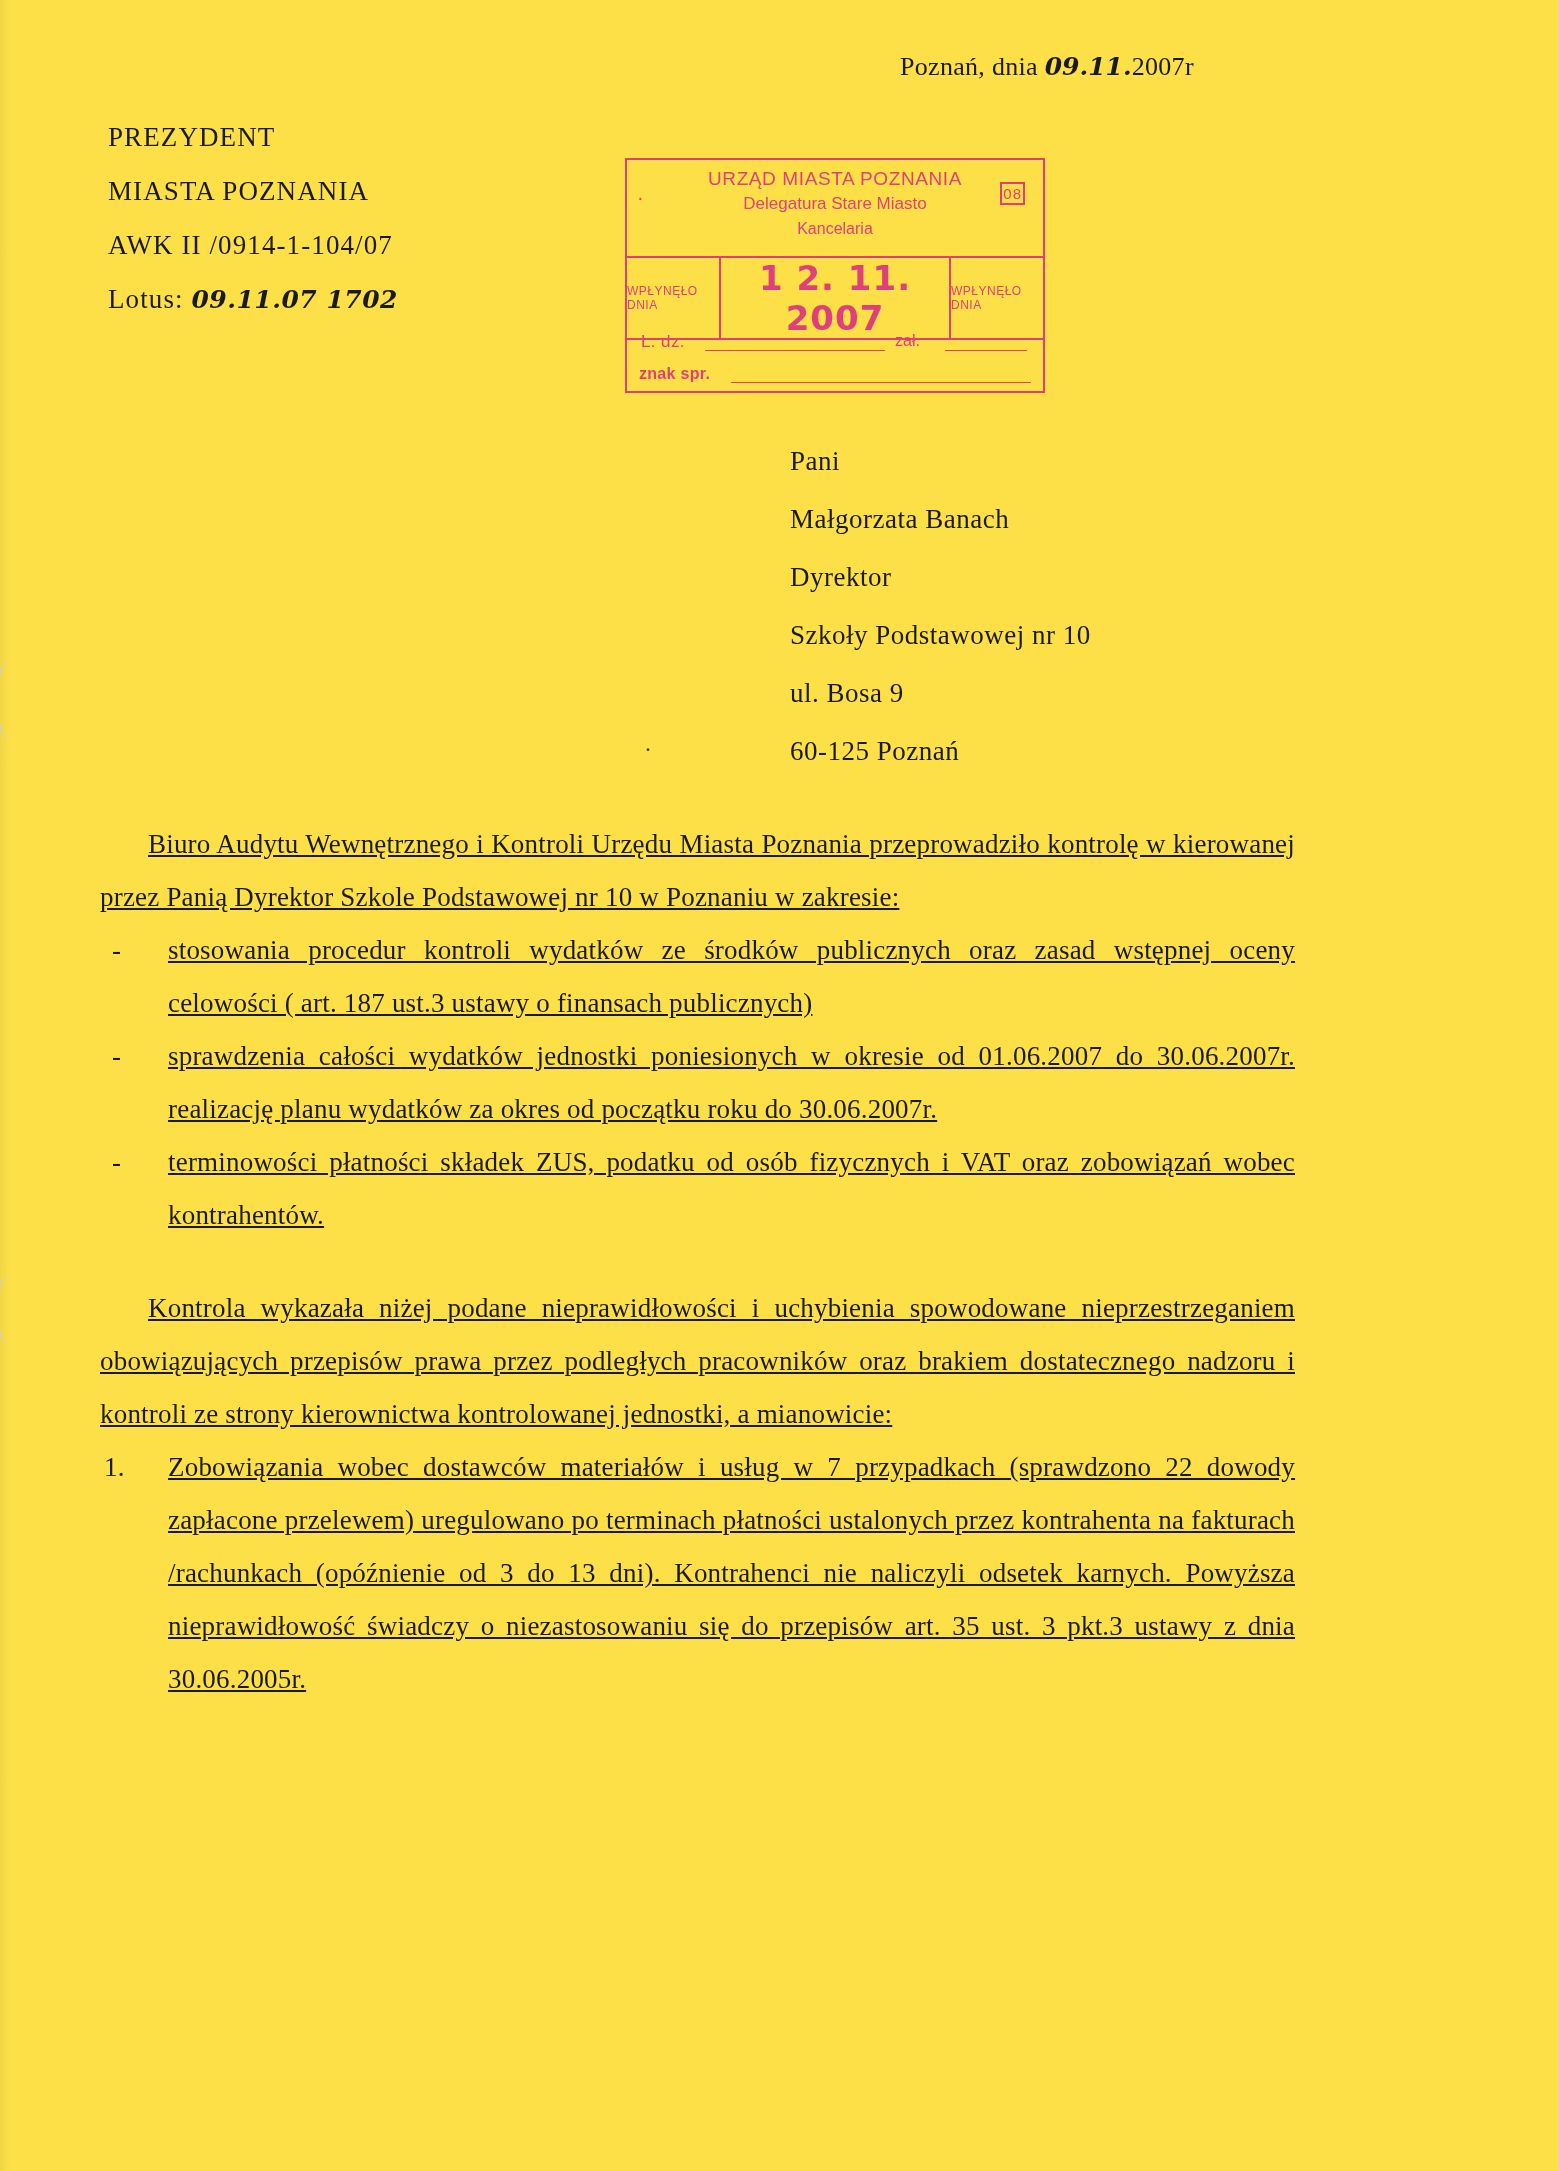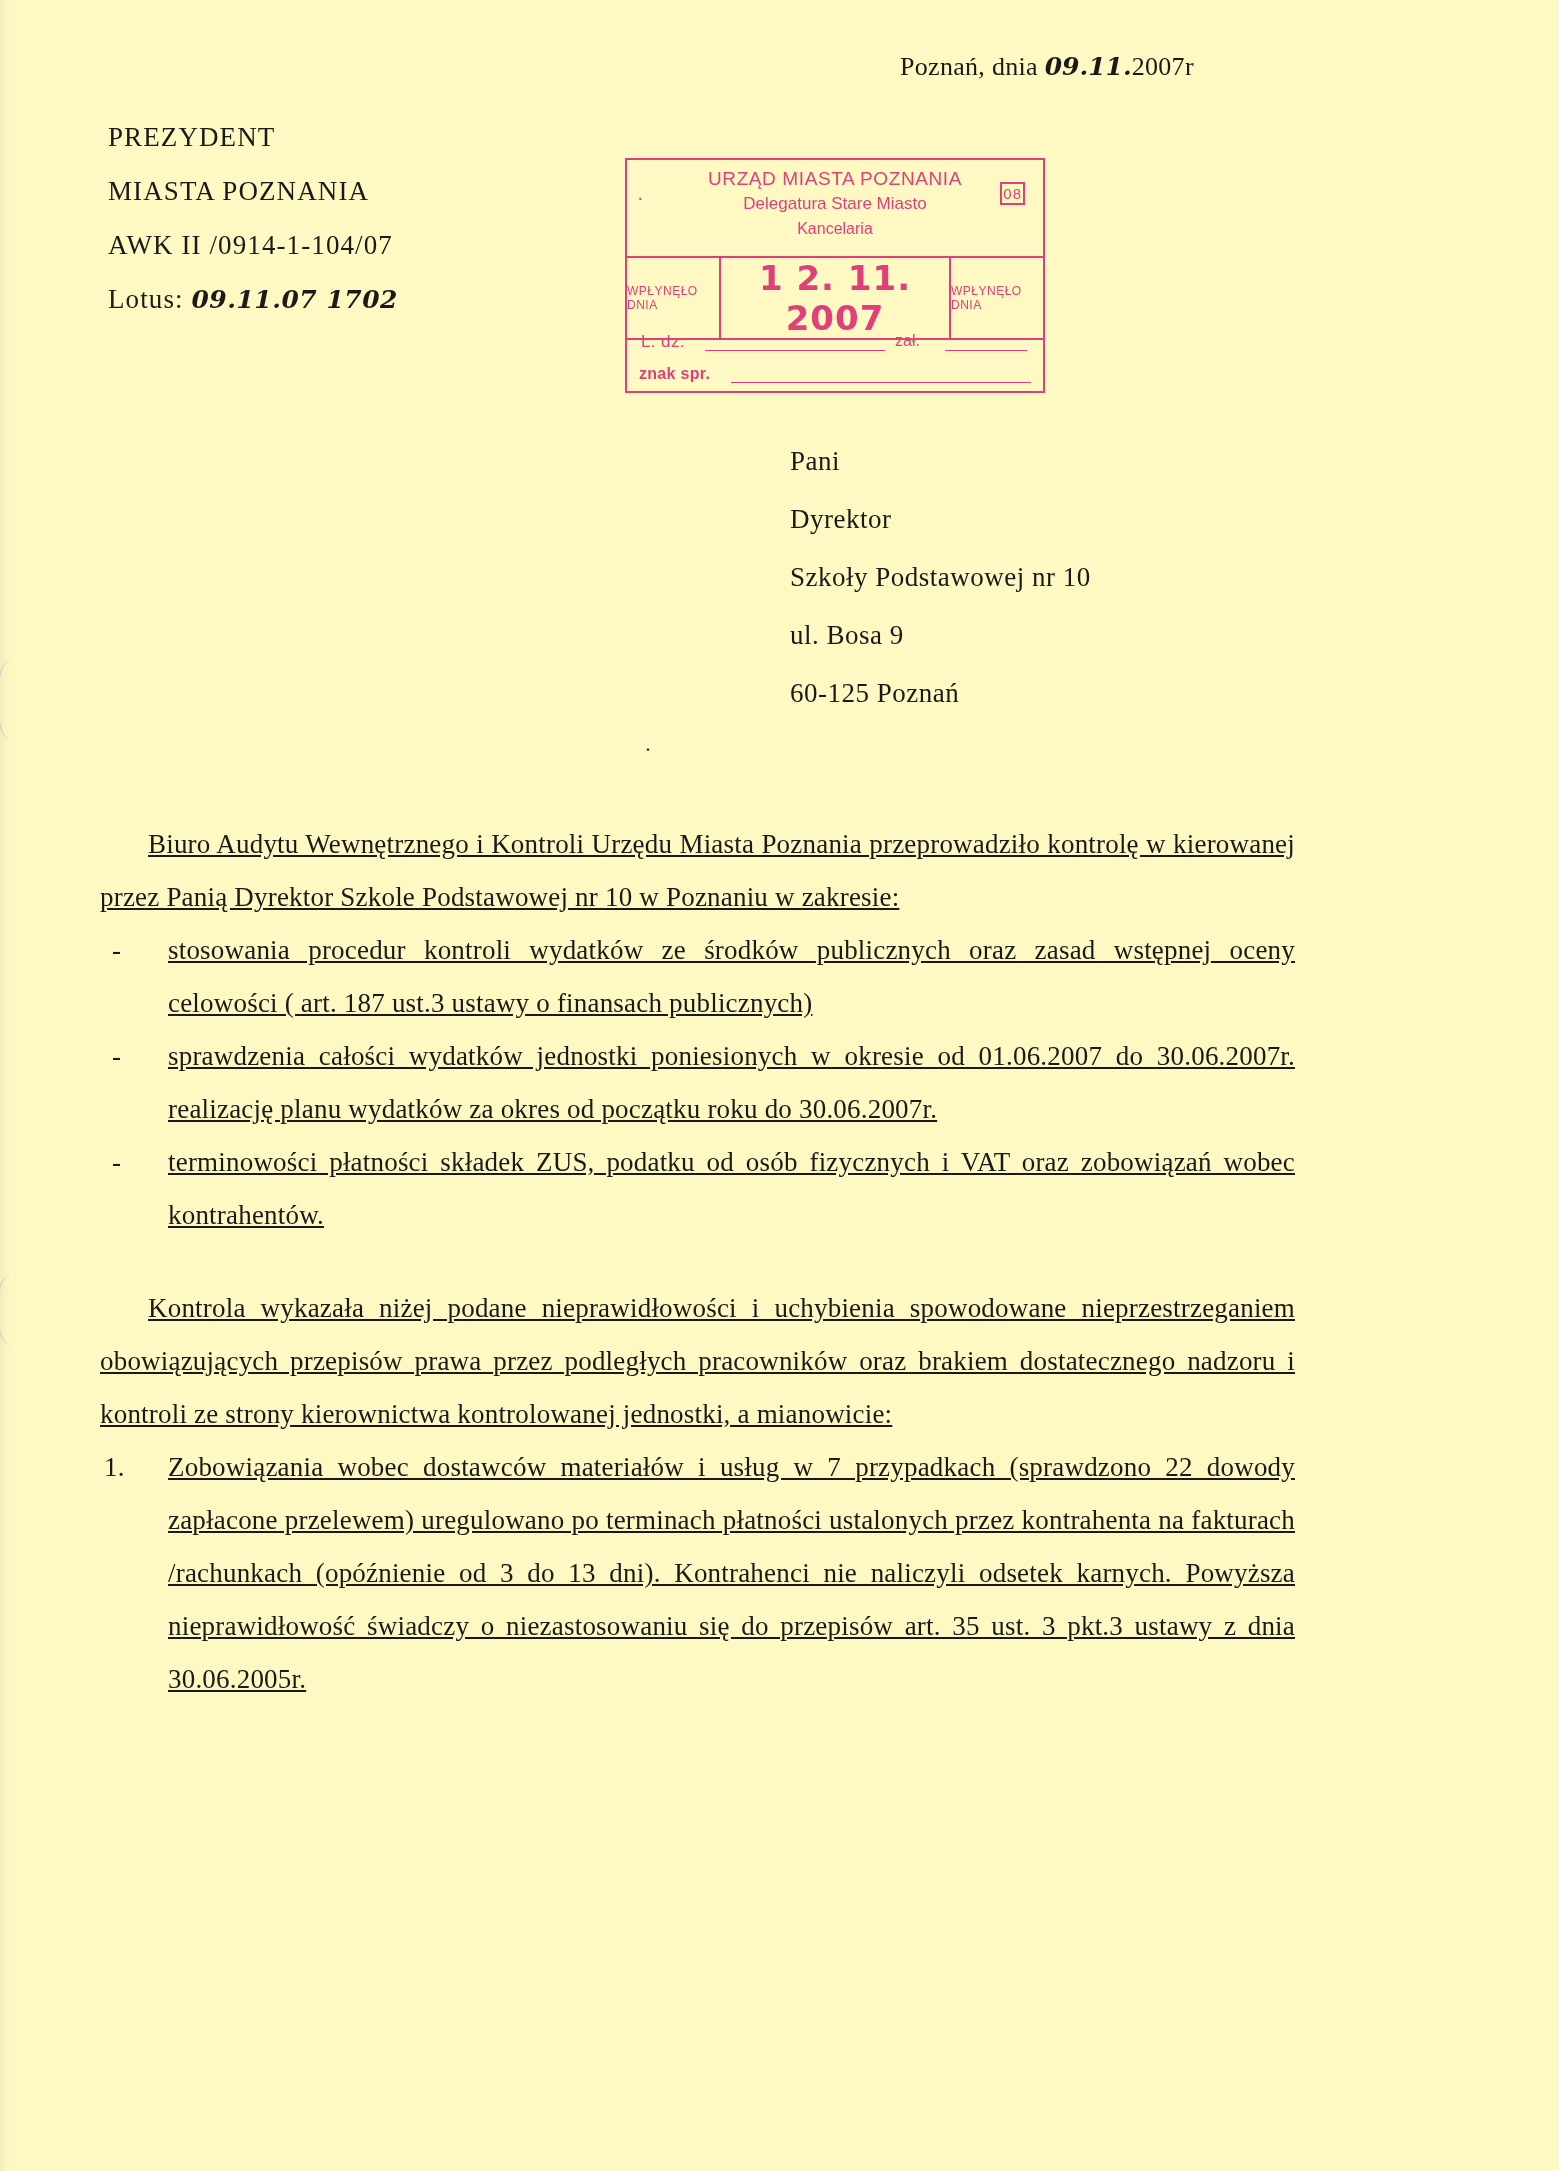--- a/index.html
+++ b/index.html
@@ -12,21 +12,21 @@
     height: 2171px;
     position: relative;
     font-family: "Liberation Serif", serif;
     color: #1a1a1a;
     overflow: hidden;
   }
 
   .page {
     position: absolute;
     inset: 0;
-    background: #fef9c3;
+    background: #fde047;
   }
 
   
   .date-line {
     position: absolute;
     top: 52px;
     left: 900px;
     font-size: 26px;
     letter-spacing: 0.3px;
   }
@@ -277,20 +277,21 @@
     <div class="stamp-ldz">L. dz.</div>
     <div class="stamp-line1"></div>
     <div class="stamp-zal">zał.</div>
     <div class="stamp-line2"></div>
     <div class="stamp-znak">znak spr.</div>
     <div class="stamp-line3"></div>
   </div>
 
   <div class="addressee">
     <div>Pani</div>
+    <div>Małgorzata Banach</div>
     <div>Dyrektor</div>
     <div>Szkoły Podstawowej nr 10</div>
     <div>ul. Bosa 9</div>
     <div>60-125 Poznań</div>
   </div>
   <div class="addr-mark">.</div>
 
   <div class="body-text">
 
     <p class="para indent">Biuro Audytu Wewnętrznego i Kontroli Urzędu Miasta Poznania przeprowadziło kontrolę w kierowanej przez Panią Dyrektor Szkole Podstawowej nr 10 w Poznaniu w zakresie:</p>

